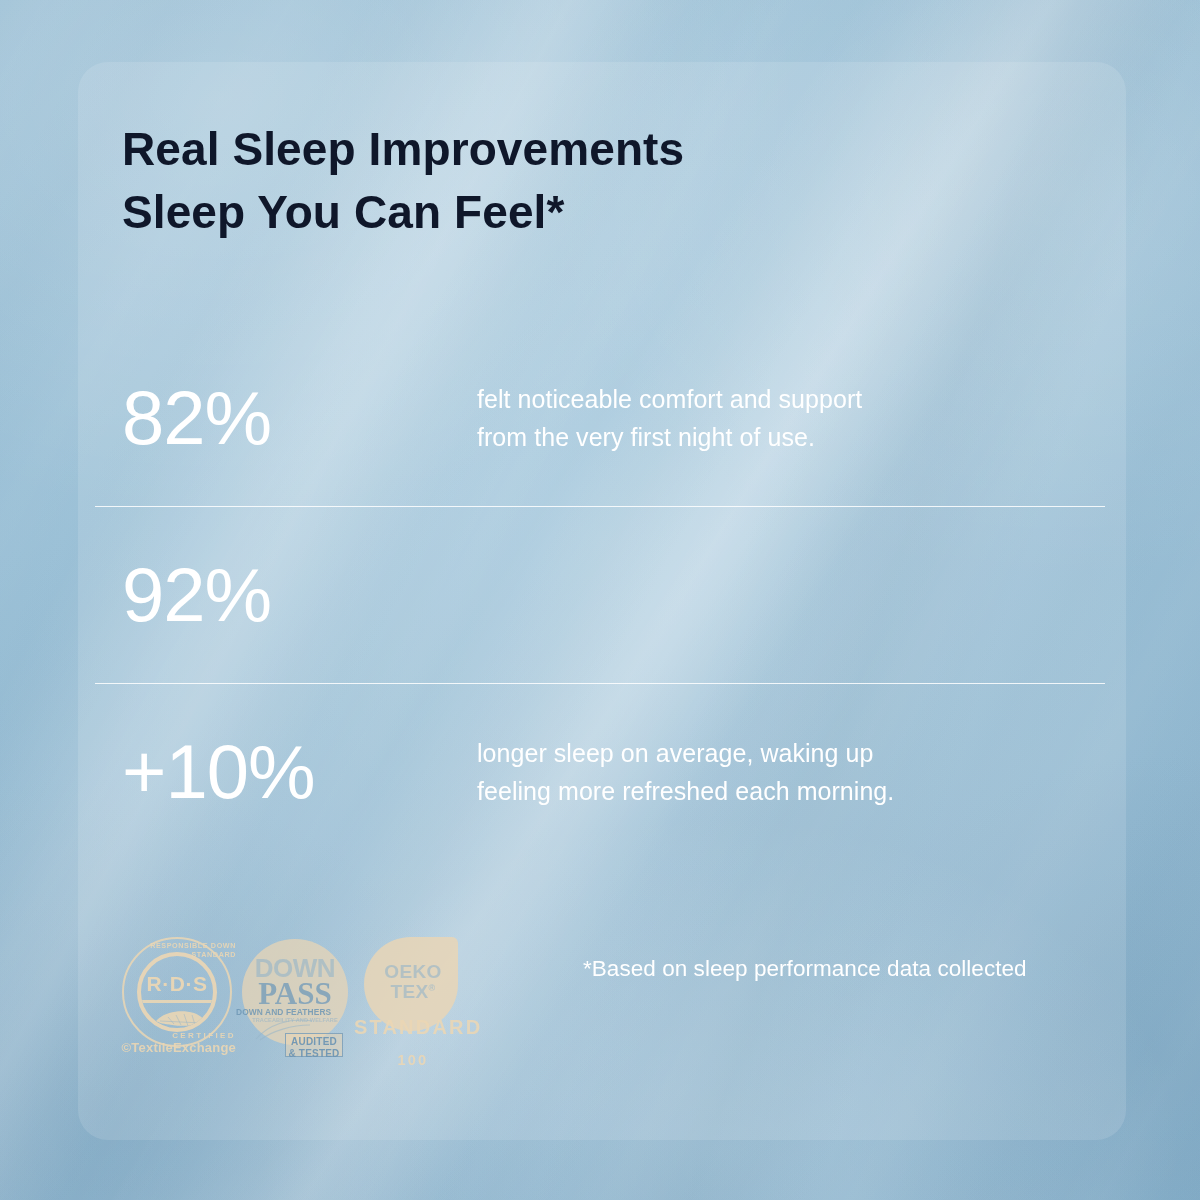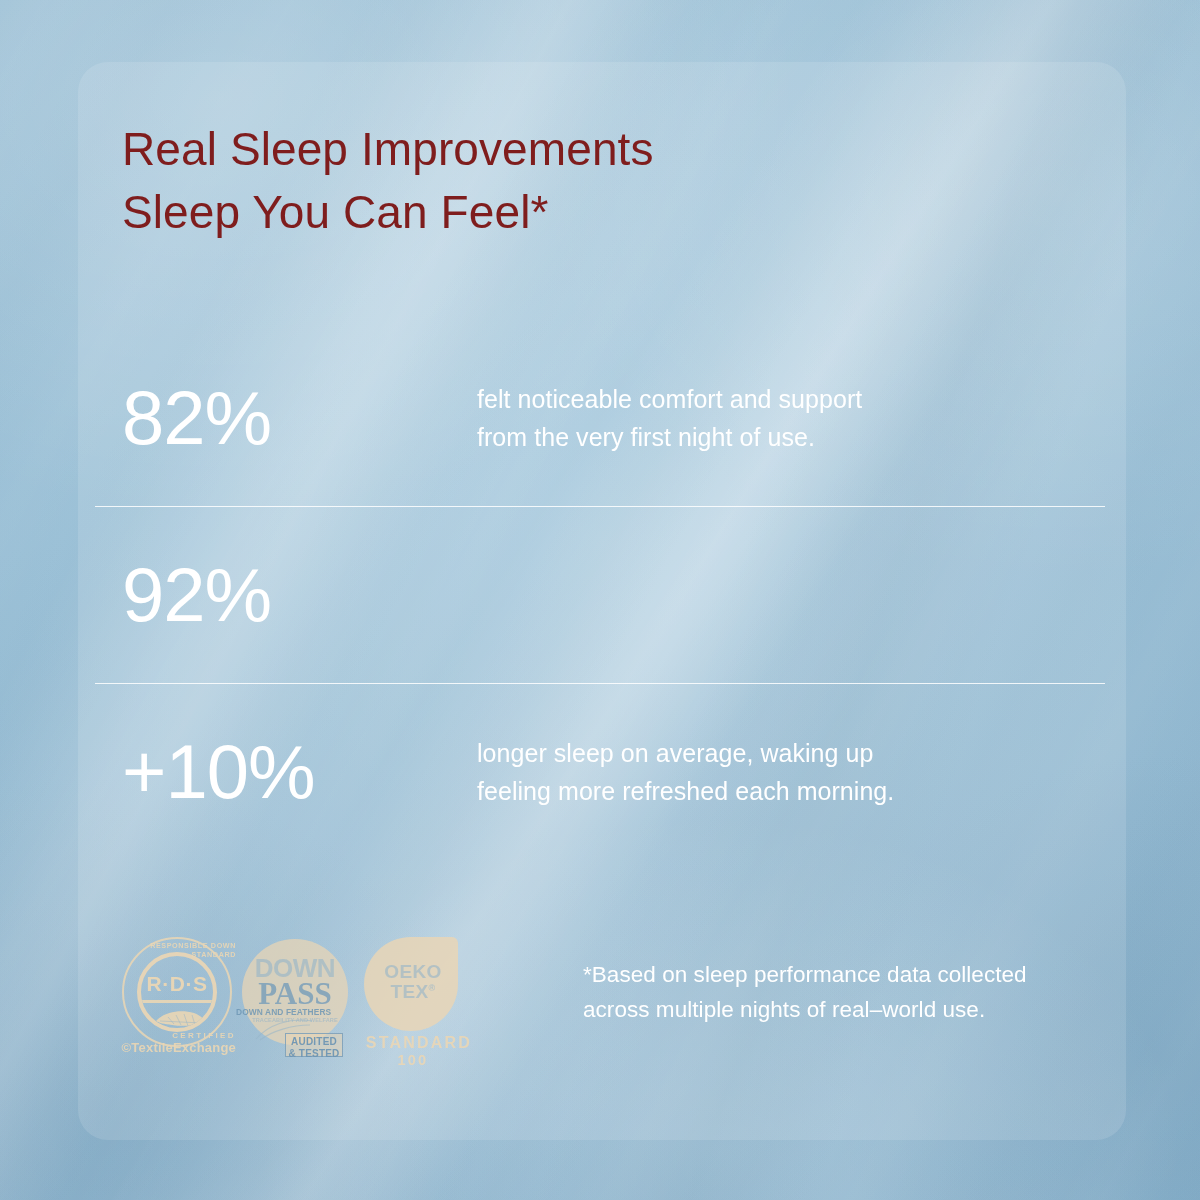--- a/index.html
+++ b/index.html
@@ -77,23 +77,23 @@
   }
 
   
   #headline {
     position: absolute;
     left: 122px;
     top: 118px;
     width: 900px;
   }
   .headline-line {
-    color: #7f1d1d;
+    color: #0f172a;
     font-size: 46px;
-    font-weight: normal;
+    font-weight: bold;
     line-height: 1.36;
     letter-spacing: 0.1px;
     white-space: nowrap;
   }
 
   
   #stats {
     position: absolute;
     left: 95px;
     top: 330px;
@@ -295,42 +295,42 @@
     text-align: center;
     font-size: 19px;
     font-weight: bold;
     color: rgba(150,180,200,0.62);
     letter-spacing: 0.4px;
   }
   .ot-tex sup { font-size: 9px; }
   .ot-std {
     position: absolute;
     left: 0; right: 0;
-    top: 99px;
+    top: 81px;
     text-align: right;
-    font-size: 16px;
+    font-size: 20px;
     font-weight: bold;
     color: rgba(234,214,180,0.88);
     letter-spacing: 2.2px;
   }
   .ot-100 {
     position: absolute;
     left: 0; right: 0;
     top: 117px;
     text-align: center;
     font-size: 14.5px;
     font-weight: bold;
     color: rgba(234,214,180,0.88);
     letter-spacing: 2.2px;
   }
 
   
   #footnote {
     margin-left: 111px;
-    margin-top: 22px;
+    margin-top: 16px;
     color: #ffffff;
     font-size: 22.5px;
     line-height: 1.57;
     letter-spacing: 0.05px;
     width: 560px;
   }
 </style>
 </head>
 <body>
 
@@ -413,16 +413,15 @@
       <div class="ot-oeko">OEKO</div>
       <div class="ot-tex"><span>TEX</span><sup>®</sup></div>
       <div class="ot-std">STANDARD</div>
       <div class="ot-100">100</div>
     </div>
 
   </div>
 
   <div id="footnote">
     <div>*Based on sleep performance data collected</div>
-    <div>across multiple nights of real–world use.</div>
   </div>
 
 </div>
 
 </body></html>

